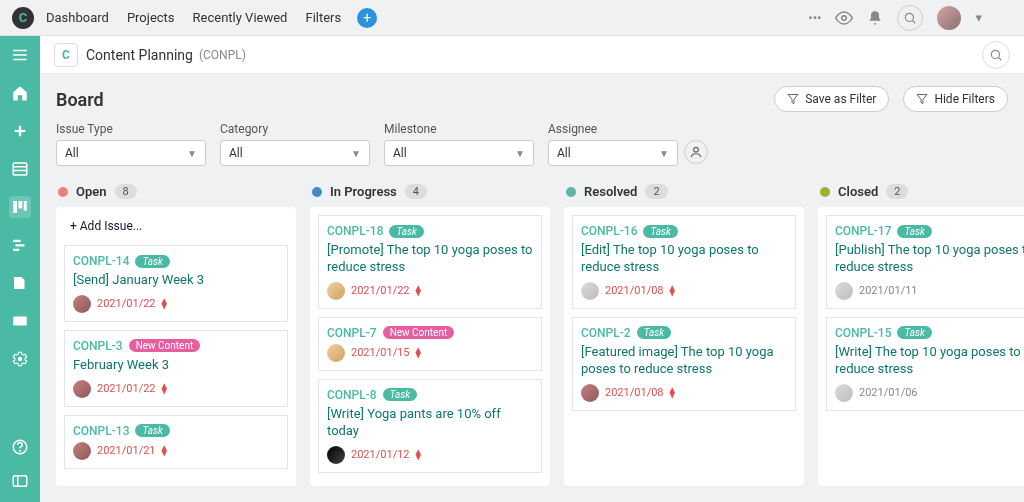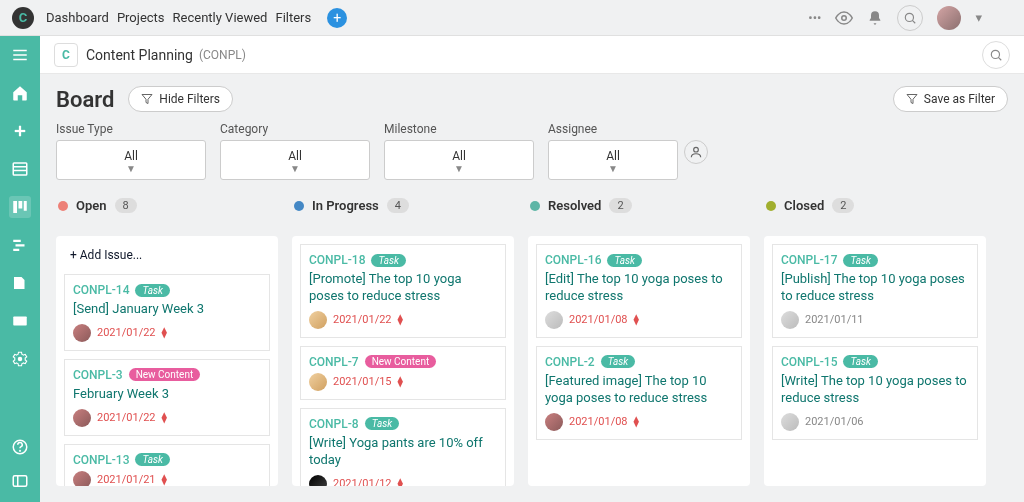--- a/index.html
+++ b/index.html
@@ -2,21 +2,21 @@
 <html><head>
 <meta charset="utf-8">
 <style>
 * { margin: 0; padding: 0; box-sizing: border-box; font-family: -apple-system, BlinkMacSystemFont, "Segoe UI", Roboto, sans-serif; }
 body { background: #f0f1f2; font-size: 13px; color: #333; overflow: hidden; }
 
 
 .topbar { height: 36px; background: #f0f1f2; display: flex; align-items: center; padding: 0 12px; border-bottom: 1px solid #e0e0e0; }
 .topbar .logo { width: 22px; height: 22px; border-radius: 50%; background: #333; display: flex; align-items: center; justify-content: center; margin-right: 12px; }
 .topbar .logo span { color: #4abaa5; font-weight: bold; font-size: 13px; }
-.topbar .navlinks { display: flex; gap: 8px; }
+.topbar .navlinks { display: flex; gap: 18px; }
 .topbar .navlinks a { color: #333; text-decoration: none; font-size: 13px; cursor: pointer; }
 .topbar .plus-btn { width: 20px; height: 20px; border-radius: 50%; background: #2b91e0; color: white; display: flex; align-items: center; justify-content: center; font-size: 14px; margin-left: 16px; cursor: pointer; }
 .topbar .spacer { flex: 1; }
 .topbar .right-icons { display: flex; align-items: center; gap: 14px; }
 .topbar .right-icons .icon { color: #888; cursor: pointer; display: flex; align-items: center; }
 .topbar .avatar { width: 24px; height: 24px; border-radius: 50%; background: linear-gradient(135deg,#d4a5a5,#8b6f6f); display: flex; align-items: center; }
 .topbar .search-btn { width: 26px; height: 26px; border: 1px solid #ccc; border-radius: 50%; display: flex; align-items: center; justify-content: center; }
 .topbar .apps-grid { display: grid; grid-template-columns: repeat(3,4px); grid-template-rows: repeat(3,4px); gap: 2px; }
 .topbar .apps-grid span { background: #888; }
 
@@ -31,33 +31,33 @@
 .proj-header { background: white; height: 38px; display: flex; align-items: center; padding: 0 14px; border-bottom: 1px solid #e8e8e8; }
 .proj-header .plogo { width: 24px; height: 24px; border-radius: 4px; border: 1px solid #ddd; display: flex; align-items: center; justify-content: center; margin-right: 8px; }
 .proj-header .plogo span { color: #4abaa5; font-weight: bold; font-size: 12px; }
 .proj-header .pname { font-size: 14px; font-weight: 400; }
 .proj-header .pkey { font-size: 12px; color: #888; margin-left: 6px; }
 .proj-header .spacer { flex: 1; }
 .proj-header .psearch { width: 28px; height: 28px; border: 1px solid #ddd; border-radius: 50%; display: flex; align-items: center; justify-content: center; cursor: pointer; color: #888; }
 
 .board-bar { padding: 12px 16px 0; }
 .board-title-row { display: flex; align-items: center; gap: 14px; margin-bottom: 10px; }
-.board-title { font-size: 22px; font-weight: 600; }
+.board-title { font-size: 18px; font-weight: 600; }
 .filter-btn { border: 1px solid #ccc; border-radius: 16px; padding: 5px 12px; background: white; font-size: 12px; display: flex; align-items: center; gap: 6px; cursor: pointer; }
 .save-filter { margin-left: auto; }
 
 .filters-row { display: flex; gap: 14px; margin-bottom: 14px; }
 .filter-group { display: flex; flex-direction: column; gap: 4px; }
 .filter-group label { font-size: 12px; color: #555; }
-.filter-select { width: 150px; height: 40px; border: 1px solid #ccc; border-radius: 3px; background: white; padding: 8px 8px; font-size: 12px; display: flex; align-items: center; justify-content: space-between; cursor: pointer; flex-direction: column; }
+.filter-select { width: 150px; height: 26px; border: 1px solid #ccc; border-radius: 3px; background: white; padding: 0 8px; font-size: 12px; display: flex; align-items: center; justify-content: space-between; cursor: pointer; }
 .assignee-btn { width: 24px; height: 24px; border: 1px solid #ccc; border-radius: 50%; display: flex; align-items: center; justify-content: center; cursor: pointer; margin-left: 6px; }
 
 
 .columns { display: flex; gap: 14px; padding: 0 16px 16px; flex: 1; overflow-x: auto; overflow-y: hidden; }
-.column { width: 222px; flex-shrink: 0; display: flex; flex-direction: column; gap: 15px; }
+.column { width: 240px; flex-shrink: 0; display: flex; flex-direction: column; }
 .col-header { display: flex; align-items: center; gap: 8px; font-size: 13px; font-weight: 600; padding: 4px 2px 8px; }
 .col-dot { width: 10px; height: 10px; border-radius: 50%; }
 .col-count { background: #ddd; border-radius: 10px; padding: 1px 8px; font-size: 11px; font-weight: normal; color: #555; }
 .col-body { background: white; border-radius: 4px; padding: 8px; flex: 1; overflow-y: auto; display: flex; flex-direction: column; gap: 8px; }
 .add-issue { color: #0f172a; font-size: 12px; padding: 4px 6px; cursor: pointer; }
 
 .card { border: 1px solid #e5e5e5; border-radius: 0; padding: 8px; cursor: pointer; }
 .card-top { display: flex; align-items: center; gap: 6px; margin-bottom: 4px; }
 .card-key { color: #4abaa5; font-size: 12px; font-weight: 500; }
 .card-tag { font-size: 10px; padding: 1px 7px; border-radius: 8px; color: white; }
@@ -214,31 +214,31 @@
           <svg width="14" height="14" viewBox="0 0 24 24" fill="none" stroke="#888" stroke-width="2">
             <circle cx="11" cy="11" r="7"></circle>
             <line x1="21" y1="21" x2="16" y2="16"></line>
           </svg>
         </div>
     </div>
 
     <div class="board-bar">
       <div class="board-title-row">
         <span class="board-title">Board</span>
+        <div class="filter-btn save-filter">
+          <svg width="12" height="12" viewBox="0 0 24 24" fill="none" stroke="#666" stroke-width="2">
+              <polygon points="22 3 2 3 10 12.5 10 19 14 21 14 12.5 22 3"></polygon>
+            </svg>
+          <span>Save as Filter</span>
+        </div>
         <div class="filter-btn">
           <svg width="12" height="12" viewBox="0 0 24 24" fill="none" stroke="#666" stroke-width="2">
               <polygon points="22 3 2 3 10 12.5 10 19 14 21 14 12.5 22 3"></polygon>
             </svg>
           <span>Hide Filters</span>
-        </div>
-        <div class="filter-btn save-filter">
-          <svg width="12" height="12" viewBox="0 0 24 24" fill="none" stroke="#666" stroke-width="2">
-              <polygon points="22 3 2 3 10 12.5 10 19 14 21 14 12.5 22 3"></polygon>
-            </svg>
-          <span>Save as Filter</span>
         </div>
       </div>
 
       <div class="filters-row">
         <div class="filter-group">
           <label>Issue Type</label>
           <div class="filter-select">
               <span>All</span>
               <span class="chevron">▼</span>
             </div>

